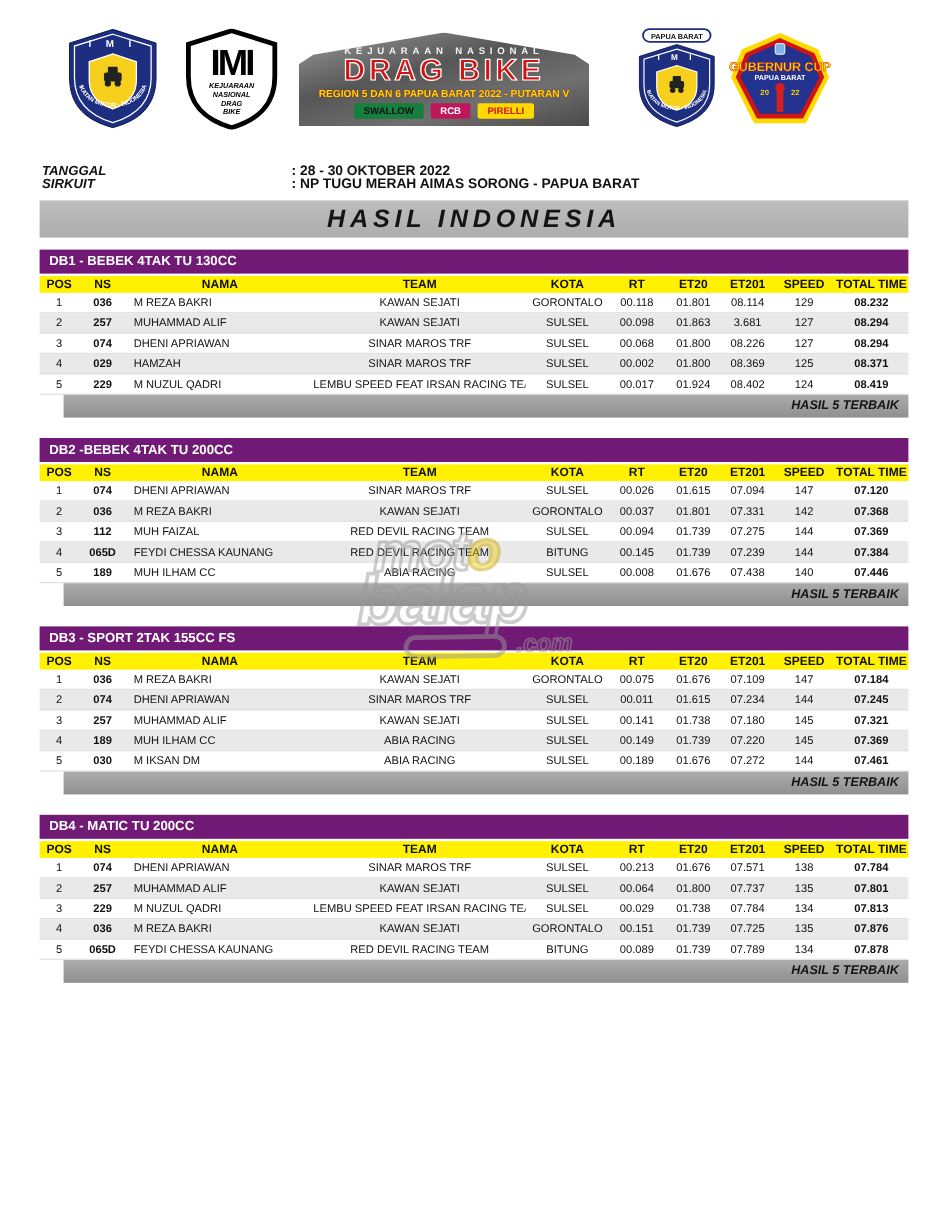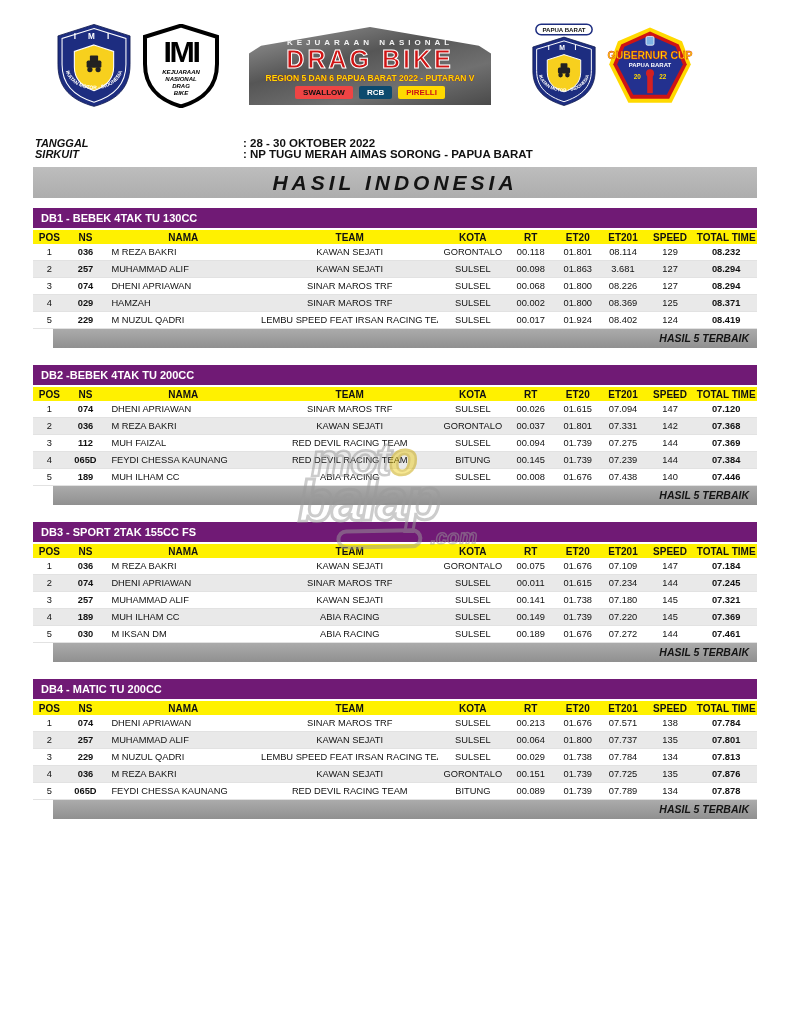--- a/index.html
+++ b/index.html
@@ -3,39 +3,39 @@
 <meta charset="utf-8">
 <style>
   html,body{margin:0;padding:0;background:#fff;}
   .page{position:relative;width:791px;height:1024px;background:#fff;overflow:hidden;
         font-family:"Liberation Sans",sans-serif;color:#111;}
 
   
   .logo{position:absolute;}
   .logo svg{display:block;width:100%;height:100%;}
   .logo-imi{left:53px;top:22px;width:82px;height:86px;}
-  .logo-dragshield{left:140px;top:24px;width:82px;height:84px;}
+  .logo-dragshield{left:152px;top:24px;width:82px;height:84px;}
   .logo-papua{left:526px;top:22px;width:76px;height:88px;}
   .logo-gubernur{left:606px;top:26px;width:88px;height:80px;}
 
   
   .banner{position:absolute;left:249px;top:27px;width:242px;height:78px;}
   .banner-shape{position:absolute;inset:0;
     background:linear-gradient(165deg,#9a9a9a 0%,#565656 40%,#707070 70%,#4a4a4a 100%);
     clip-path:polygon(0 34%,5% 24%,50% 0,95% 24%,100% 34%,100% 100%,0 100%);}
   .banner-inner{position:absolute;inset:0;text-align:center;}
   .banner-line1{margin-top:11px;font-size:8px;font-weight:bold;letter-spacing:4px;color:#f2f2f2;}
   .banner-line2{margin-top:0;font-size:25px;font-weight:900;letter-spacing:3px;color:#cf1414;
     -webkit-text-stroke:1px #fff;line-height:25px;}
   .banner-line3{margin-top:1px;font-size:8.5px;font-weight:bold;color:#ffd900;
     text-shadow:0 0 1px #a00;}
   .banner-chips{display:flex;justify-content:center;gap:6px;margin-top:3px;}
   .chip{height:13px;line-height:13px;border-radius:2px;padding:0 8px;font-size:8px;font-weight:bold;}
-  .chip-swallow{background:#ef4444;color:#111;}
-  .chip-rcb{background:#0c4a6e;color:#fff;}
+  .chip-swallow{background:#15803d;color:#111;}
+  .chip-rcb{background:#be185d;color:#fff;}
   .chip-pirelli{background:#ffd900;color:#cf1414;}
 
   
   .info-label{position:absolute;left:35px;font-size:11px;font-weight:bold;font-style:italic;}
   .info-value{position:absolute;left:243px;font-size:11.5px;font-weight:bold;}
   .info-r1{top:119px;margin-top:29px;} .info-r2{top:137px;}
 
   
   .title-bar{position:absolute;left:33px;top:167px;width:724px;height:31px;
     background:linear-gradient(#bdbdbd,#adadad);text-align:center;}

